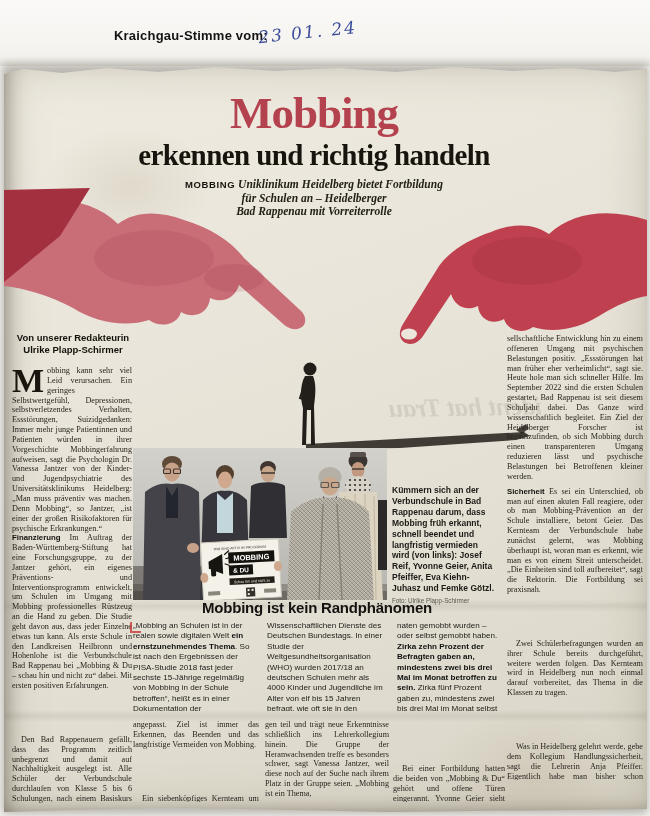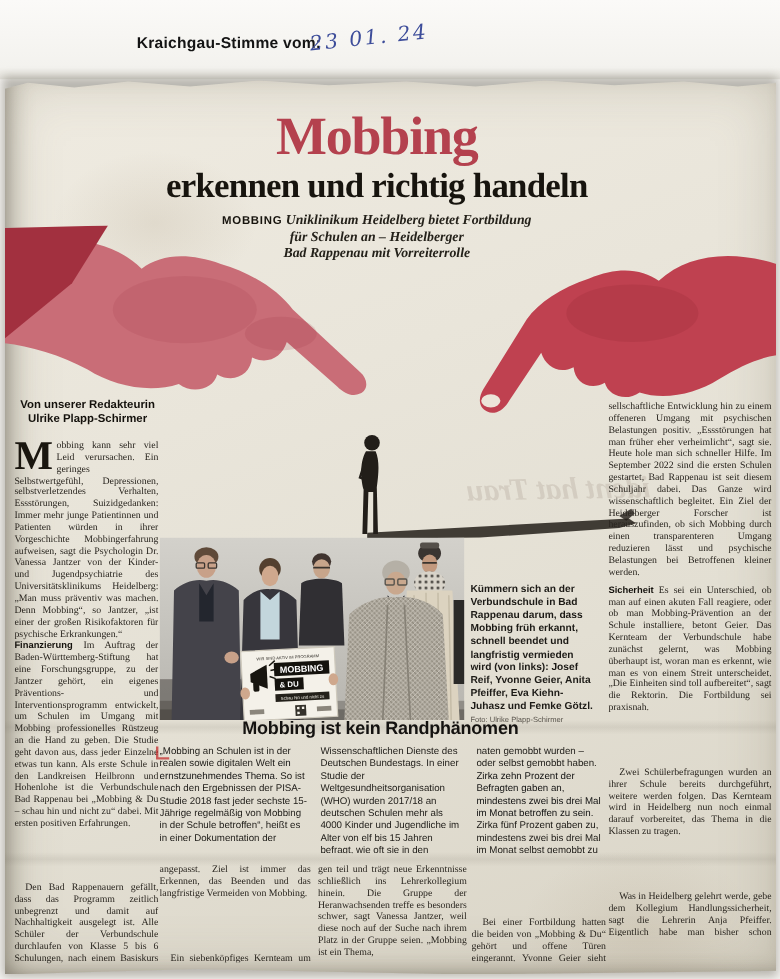--- a/index.html
+++ b/index.html
@@ -37,21 +37,21 @@
 
   
   .photo-caption{position:absolute;left:388px;top:419px;width:104px;font:bold 8.5px/10.9px "Liberation Sans",sans-serif;color:#1c1a16;overflow:hidden;}
   .photo-credit{margin-top:3px;font:normal 6.3px/8px "Liberation Sans",sans-serif;color:#5a554d;}
 
   
   .infobox{position:absolute;left:129px;top:533px;width:368px;height:113px;overflow:hidden;}
   .infobox-title{text-align:center;font:bold 15px/18px "Liberation Sans",sans-serif;color:#141210;letter-spacing:-.2px;}
   .infobox-cols{position:relative;margin-top:4px;height:90px;}
   .infobox-col{position:absolute;top:0;font:8.1px/10.4px "Liberation Sans",sans-serif;color:#1d1b17;text-align:left;overflow:hidden;height:90px;}
-  .infobox-col b{font-weight:normal;color:#111;}
+  .infobox-col b{font-weight:bold;color:#111;}
 
   .ghost{position:absolute;left:238px;top:328px;width:300px;font:bold italic 26px "Liberation Serif",serif;color:rgba(92,72,54,.13);transform:scaleX(-1) rotate(1deg);white-space:nowrap;pointer-events:none;}
 
   .crop-mark{position:absolute;left:126px;top:556px;width:9px;height:9px;border-left:2px solid rgba(195,45,45,.75);border-bottom:2px solid rgba(195,45,45,.75);}
 
   svg text{font-family:"Liberation Sans",sans-serif;}
 </style>
 </head>
 <body>
 

